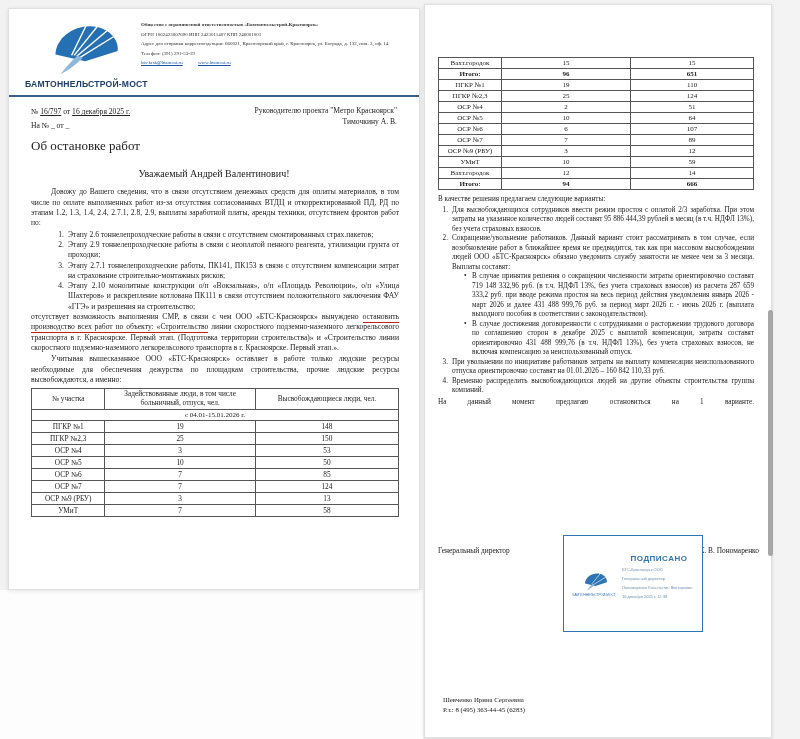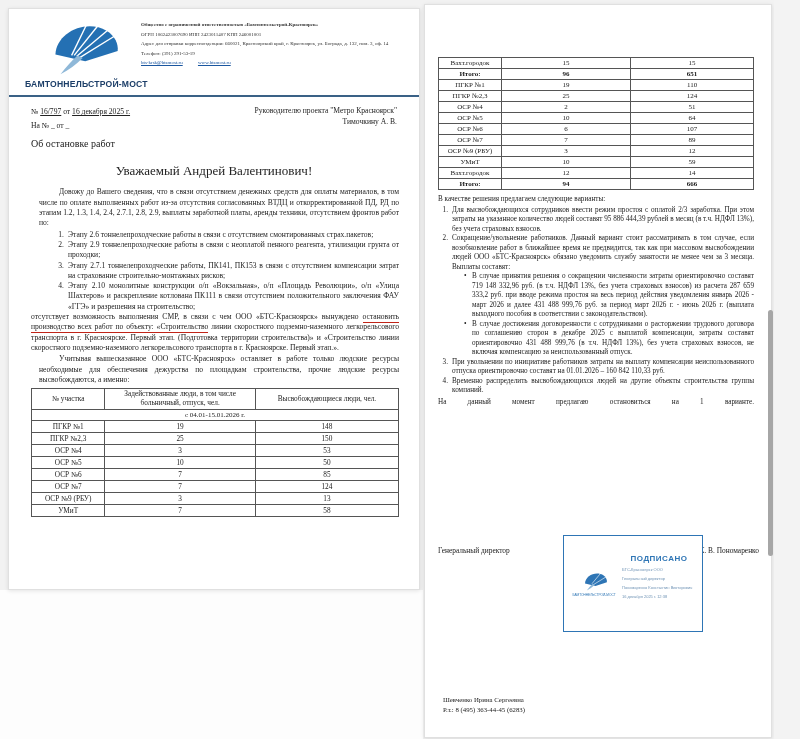--- a/index.html
+++ b/index.html
@@ -22,27 +22,27 @@
   .org-info .b{font-weight:bold;}
   .org-info div{margin-bottom:2px;}
   .links a{color:#1a56a0;text-decoration:underline;font-size:5px;margin-right:14px;}
   .navy-rule{height:2px;background:#3a6186;margin:0;}
 
   
   .refrow{display:flex;justify-content:space-between;padding:8px 22px 0 22px;}
   .refleft{font-size:7.6px;line-height:1.8;}
   .u{text-decoration:underline;}
   .addressee{width:158px;text-align:right;font-size:7.6px;line-height:1.45;}
-  .subject{padding:6px 8px 0 22px;font-size:10px;}
-  .salutation{text-align:center;font-size:13px;margin-top:14px;}
+  .subject{padding:6px 8px 0 22px;font-size:13px;}
+  .salutation{text-align:center;font-size:10px;margin-top:14px;}
 
   
   .body1{padding:8px 20px 0 22px;}
   .p{font-size:7.6px;line-height:1.36;text-align:justify;margin:0 0 1px 0;}
-  .indent{text-indent:20px;margin-left:8px;}
+  .indent{text-indent:20px;}
   .li{display:flex;margin-left:22px;}
   .li .num{flex:none;width:11px;text-align:right;margin-right:4px;font-size:7.6px;line-height:1.36;}
   .li .litext{flex:1;font-size:7.6px;line-height:1.36;text-align:justify;}
   .redline{border-bottom:1.3px solid #c02418;padding-bottom:.5px;}
 
   
   table{border-collapse:collapse;width:100%;table-layout:fixed;}
   td,th{border:.7px solid #555;text-align:center;vertical-align:middle;
         font-weight:normal;padding:1px 2px;overflow:hidden;}
   #t1{margin:3px 13px 0 0;font-size:7.3px;}

